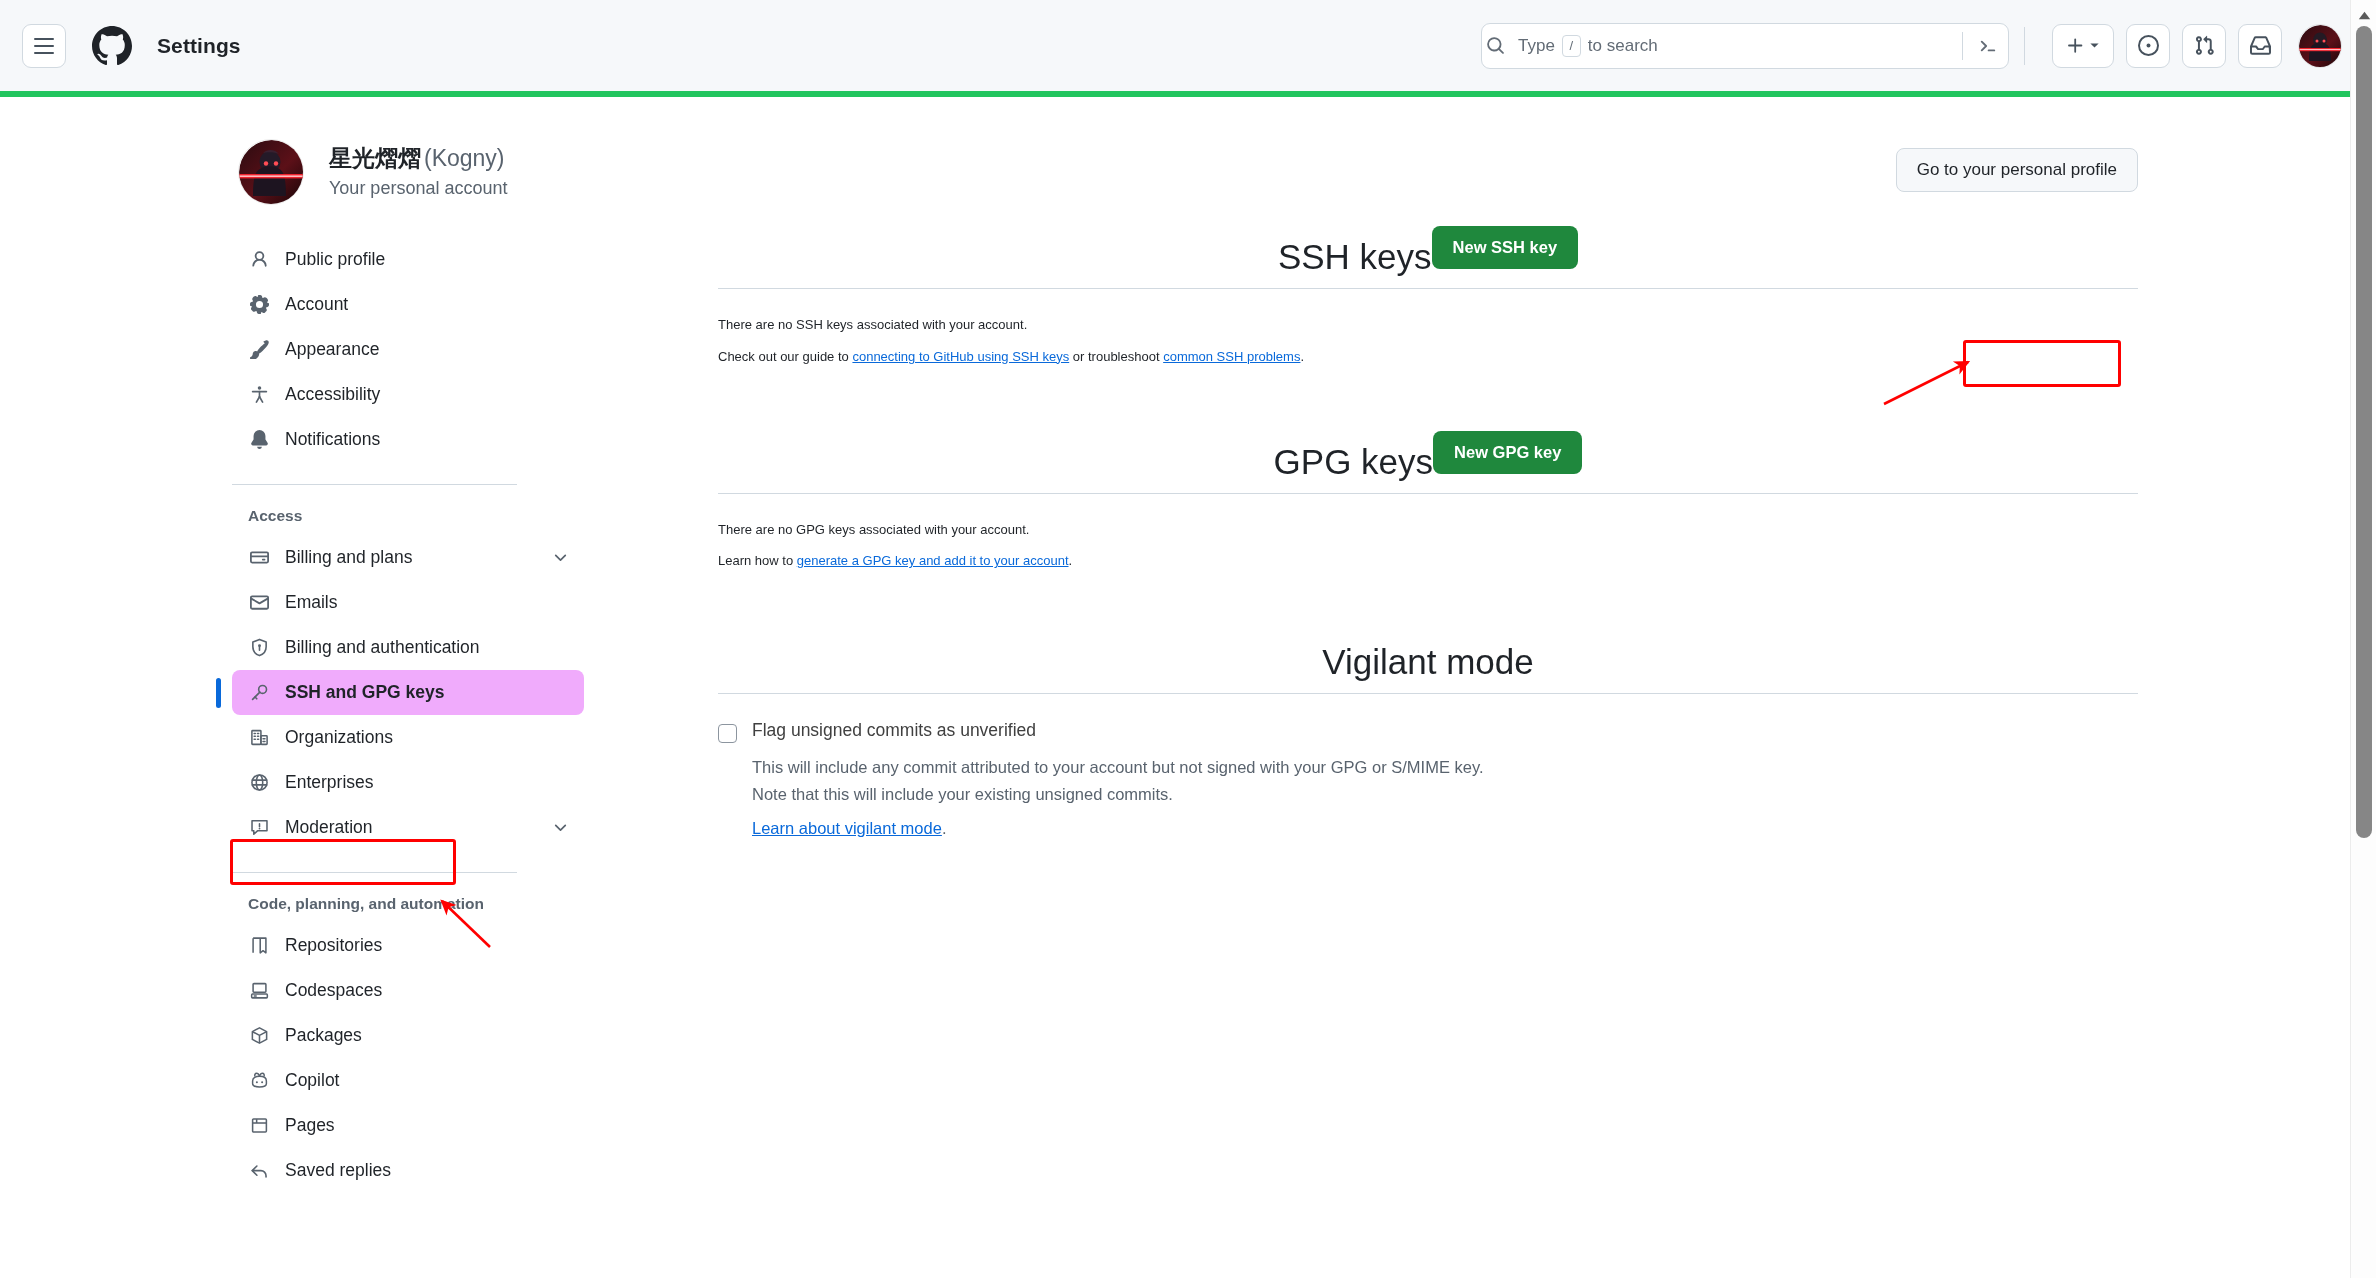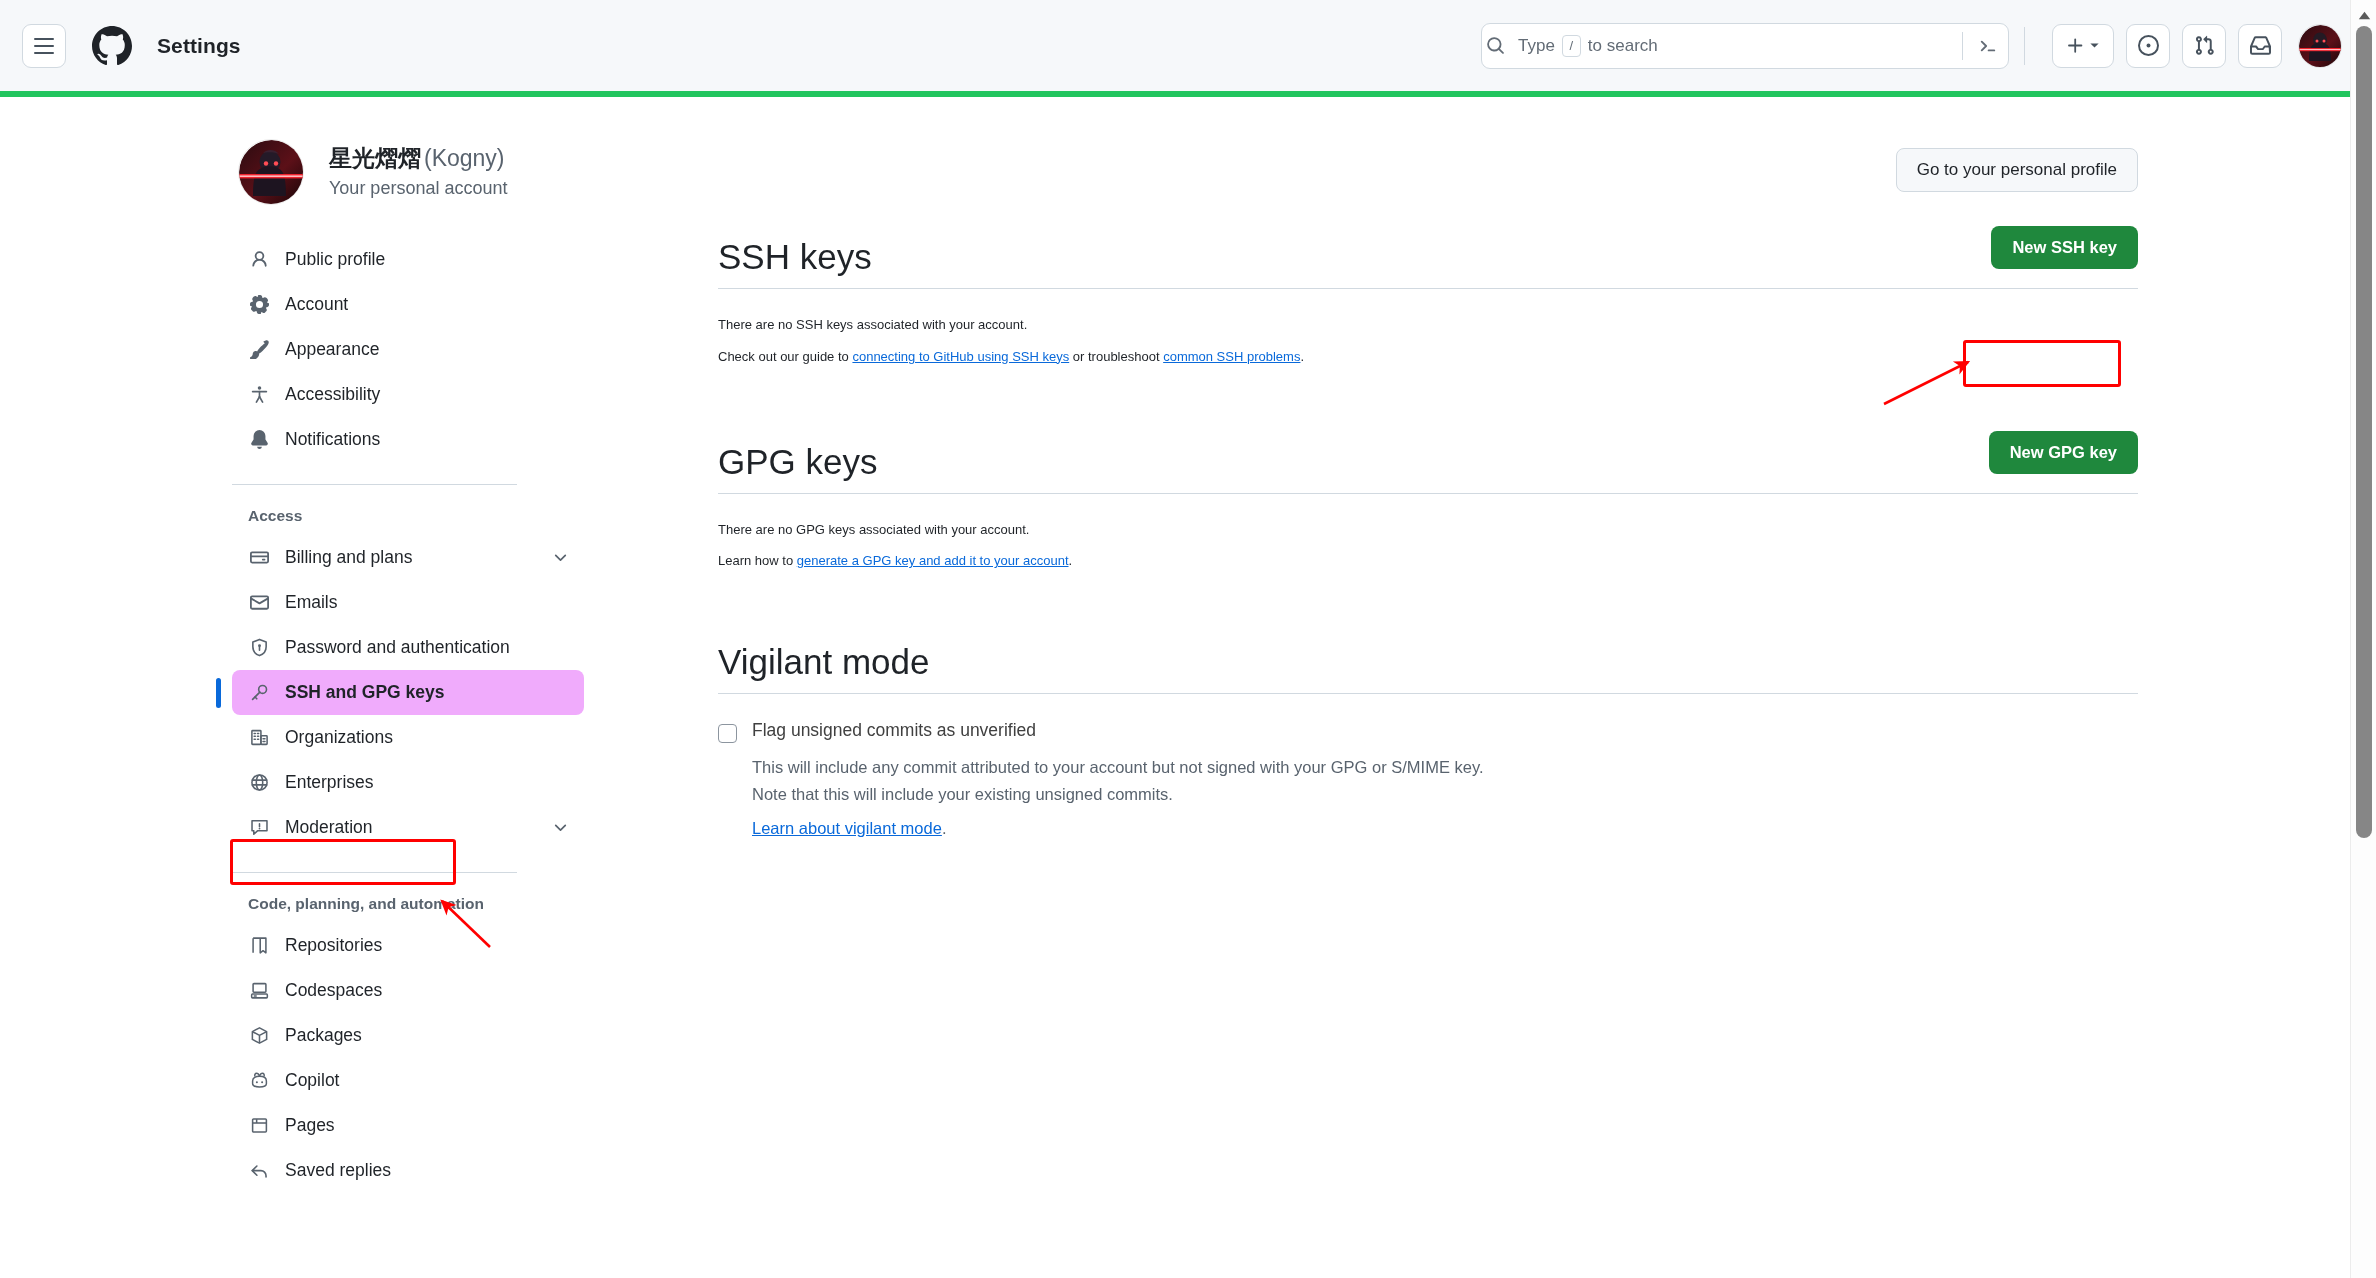--- a/index.html
+++ b/index.html
@@ -267,21 +267,21 @@
     cursor: pointer;
     font-family: inherit;
     white-space: nowrap;
   }
 
   .section { margin-top: 0; }
 
   .section-head {
     display: flex;
     align-items: flex-end;
-    justify-content: space-between;
+    justify-content: center;
     border-bottom: 1px solid #d1d9e0;
     padding-bottom: 14px;
   }
   .section-title {
     font-size: 35px;
     font-weight: 400;
     color: #1f2328;
     line-height: 1;
     white-space: nowrap;
   }
@@ -649,21 +649,21 @@
       </div>
 
       <div class="nav-item">
         <span class="nv-icon">
           <svg width="19" height="19" viewBox="0 0 16 16" fill="none" stroke="currentColor" stroke-width="1.35" stroke-linejoin="round" aria-hidden="true">
             <path d="M8 1.2 2.4 3.4v4c0 3.4 2.3 6.3 5.6 7.4 3.3-1.1 5.6-4 5.6-7.4v-4Z"></path>
             <circle cx="8" cy="6.6" r="1.25" fill="currentColor" stroke="none"></circle>
             <path d="M8 7.9v2.4" stroke-linecap="round"></path>
           </svg>
         </span>
-        <span class="nv-label">Password and authentication</span>
+        <span class="nv-label">Billing and authentication</span>
       </div>
 
 
       <div class="nav-item selected">
         <span class="nv-icon">
           <svg width="19" height="19" viewBox="0 0 16 16" fill="none" stroke="currentColor" stroke-width="1.35" stroke-linecap="round" stroke-linejoin="round" aria-hidden="true">
             <circle cx="10.6" cy="5.4" r="3.3"></circle>
             <path d="M8.3 7.7 2.2 13.8"></path>
             <path d="M4.2 11.8l1.5 1.5"></path>
           </svg>

